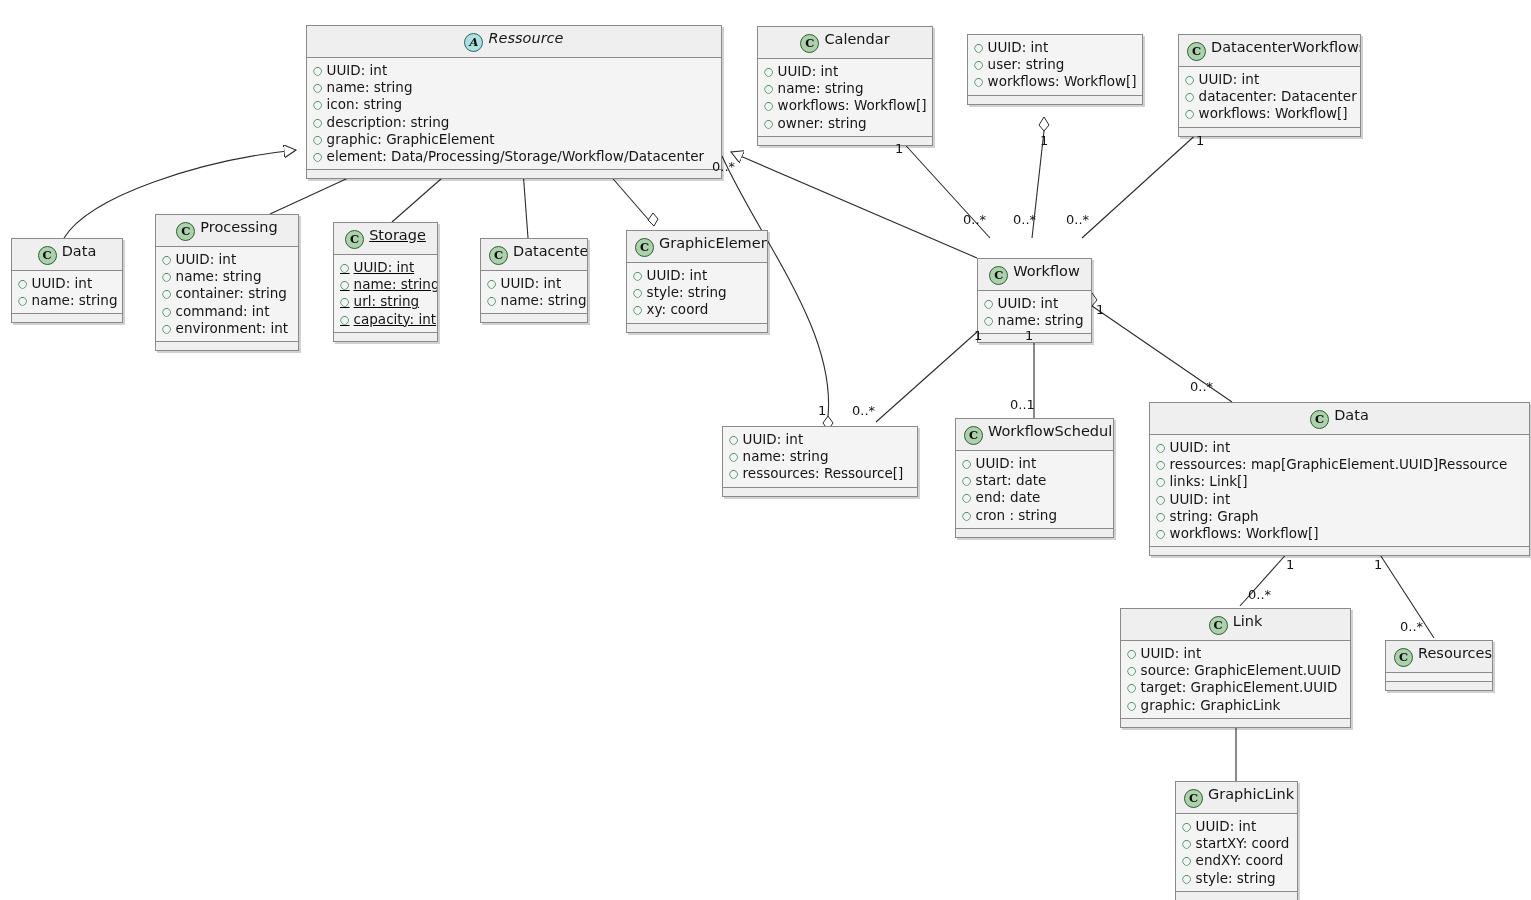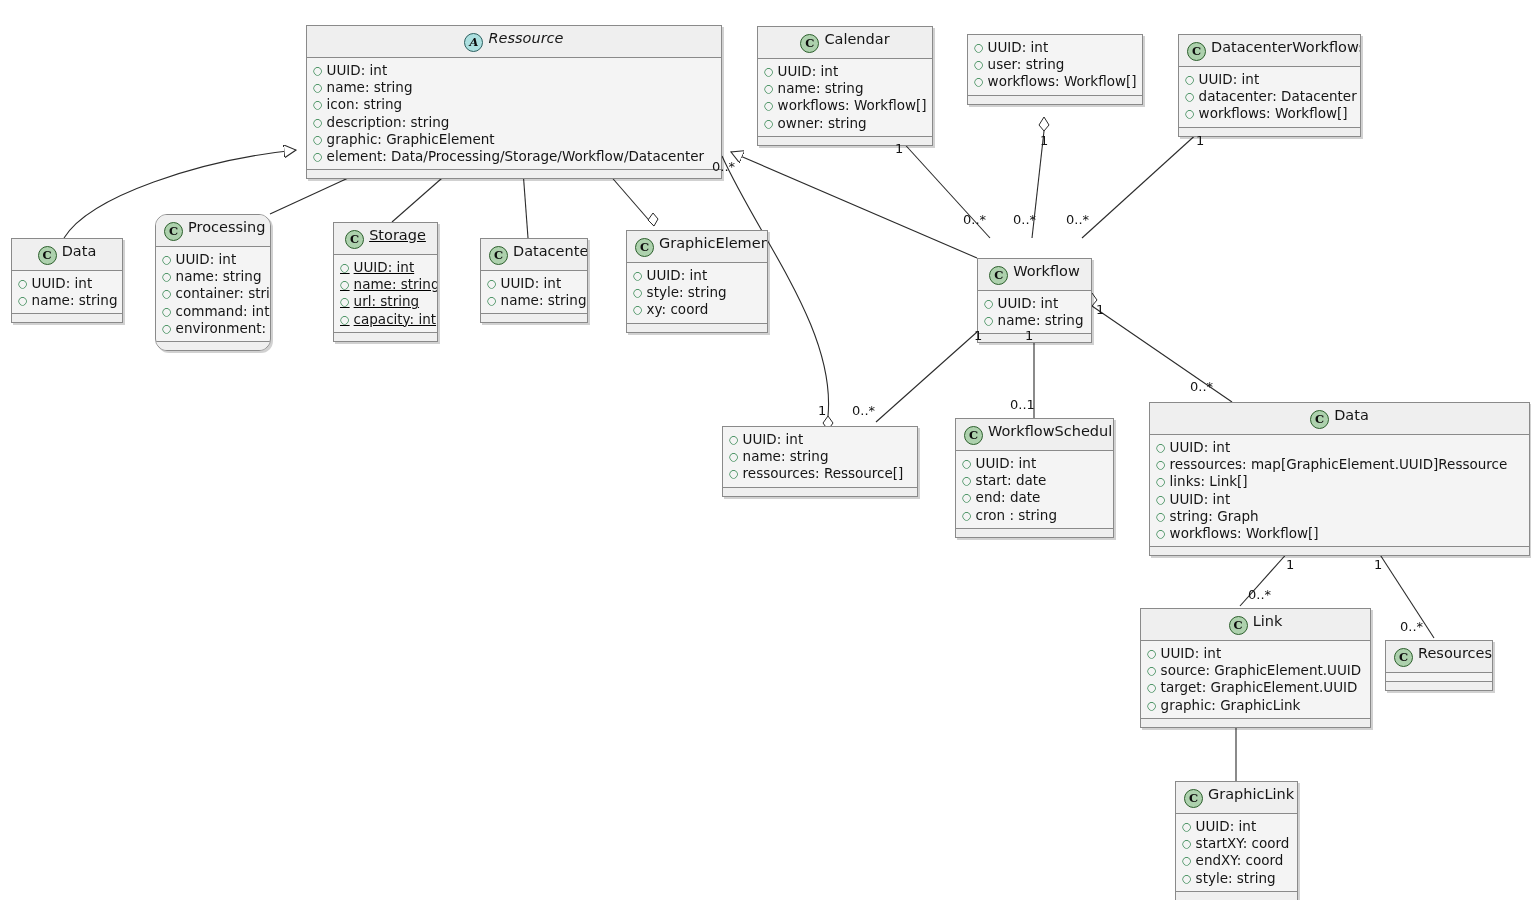--- a/index.html
+++ b/index.html
@@ -202,21 +202,21 @@
         <div class="uml-footer"></div>
       </div>
       <div class="uml-class" style="left: 11px; top: 238px; width: 112px;">
         <div class="uml-header"><span class="badge">C</span><span class="uml-title">Data</span></div>
         <div class="uml-attrs">
           <div class="attr"><span class="vis">○</span><span>UUID: int</span></div>
           <div class="attr"><span class="vis">○</span><span>name: string</span></div>
         </div>
         <div class="uml-footer"></div>
       </div>
-      <div class="uml-class" style="left: 155px; top: 214px; width: 116px; border-radius: 12px;">
+      <div class="uml-class" style="left: 155px; top: 214px; width: 144px;">
         <div class="uml-header"><span class="badge">C</span><span class="uml-title">Processing</span></div>
         <div class="uml-attrs">
           <div class="attr"><span class="vis">○</span><span>UUID: int</span></div>
           <div class="attr"><span class="vis">○</span><span>name: string</span></div>
           <div class="attr"><span class="vis">○</span><span>container: string</span></div>
           <div class="attr"><span class="vis">○</span><span>command: int</span></div>
           <div class="attr"><span class="vis">○</span><span>environment: int</span></div>
         </div>
         <div class="uml-footer"></div>
       </div>
@@ -278,21 +278,21 @@
         <div class="uml-attrs">
           <div class="attr"><span class="vis">○</span><span>UUID: int</span></div>
           <div class="attr"><span class="vis">○</span><span>ressources: map[GraphicElement.UUID]Ressource</span></div>
           <div class="attr"><span class="vis">○</span><span>links: Link[]</span></div>
           <div class="attr"><span class="vis">○</span><span>UUID: int</span></div>
           <div class="attr"><span class="vis">○</span><span>string: Graph</span></div>
           <div class="attr"><span class="vis">○</span><span>workflows: Workflow[]</span></div>
         </div>
         <div class="uml-footer"></div>
       </div>
-      <div class="uml-class" style="left: 1120px; top: 608px; width: 231px; margin-left: 20px;">
+      <div class="uml-class" style="left: 1120px; top: 608px; width: 231px;">
         <div class="uml-header"><span class="badge">C</span><span class="uml-title">Link</span></div>
         <div class="uml-attrs">
           <div class="attr"><span class="vis">○</span><span>UUID: int</span></div>
           <div class="attr"><span class="vis">○</span><span>source: GraphicElement.UUID</span></div>
           <div class="attr"><span class="vis">○</span><span>target: GraphicElement.UUID</span></div>
           <div class="attr"><span class="vis">○</span><span>graphic: GraphicLink</span></div>
         </div>
         <div class="uml-footer"></div>
       </div>
       <div class="uml-class" style="left: 1385px; top: 640px; width: 108px;">

